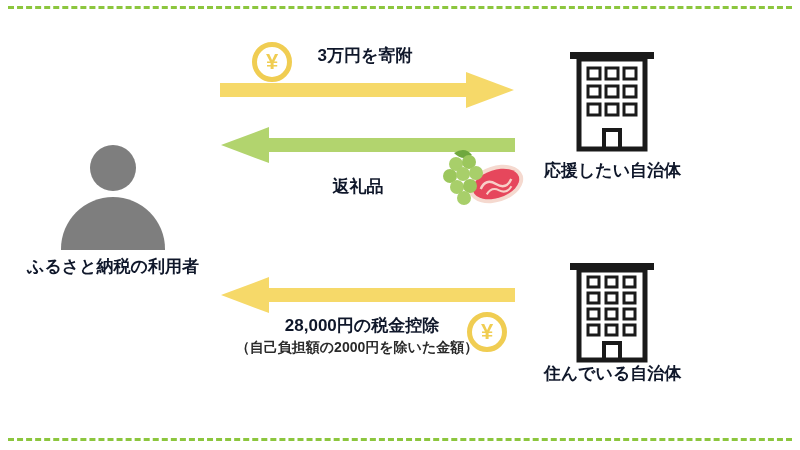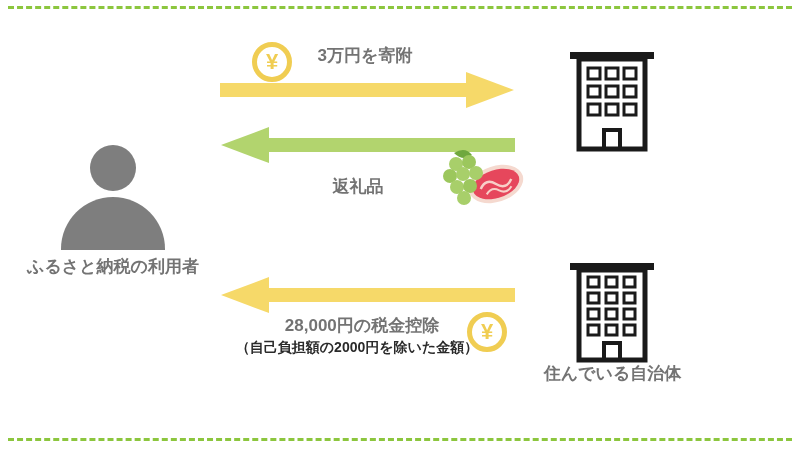--- a/index.html
+++ b/index.html
@@ -2,21 +2,21 @@
 <html><head>
 <meta charset="utf-8">
 <style>
   html,body{margin:0;padding:0;background:#ffffff;}
   body{font-family:"Liberation Sans","DejaVu Sans",sans-serif;}
   .canvas{position:relative;width:800px;height:450px;background:#ffffff;overflow:hidden;}
   .abs{position:absolute;}
   .dash{position:absolute;left:8px;right:8px;border-top:3px dashed #8cc63e;}
   .dash.top{top:6px;}
   .dash.bottom{top:438px;}
-  .label{position:absolute;font-weight:bold;color:#737373;text-align:center;line-height:1.2;}
+  .label{position:absolute;font-weight:bold;color:#0f172a;text-align:center;line-height:1.2;}
   .lbl-entity{font-size:17px;}
   .lbl-arrow{font-size:17px;}
   .lbl-note{font-size:14px;font-weight:700;color:#2a2a2a;}
   .person-head{position:absolute;left:90px;top:145px;width:46px;height:46px;border-radius:50%;background:#7e7e7e;}
   .person-body{position:absolute;left:61px;top:197px;width:104px;height:53px;border-radius:52px 52px 0 0;background:#7e7e7e;}
   .coin{position:absolute;width:30px;height:30px;border:5px solid #f0cd52;border-radius:50%;background:#ffffff;display:flex;align-items:center;justify-content:center;font-weight:bold;font-size:22px;color:#f0cd52;z-index:3;}
   svg{display:block;}
 </style>
 </head>
 <body>
@@ -72,20 +72,21 @@
         <rect x="54" y="16" width="12" height="11"></rect>
       <rect x="18" y="34" width="12" height="11"></rect>
         <rect x="36" y="34" width="12" height="11"></rect>
         <rect x="54" y="34" width="12" height="11"></rect>
       <rect x="18" y="52" width="12" height="11"></rect>
         <rect x="36" y="52" width="12" height="11"></rect>
         <rect x="54" y="52" width="12" height="11"></rect>
       <rect x="34" y="78" width="16" height="19" stroke-width="4"></rect>
     </g>
   </svg>
+  <div class="label lbl-entity" style="left:540px;top:161px;width:145px;">応援したい自治体</div>
 
   <svg class="abs" style="left:220px;top:277px;" width="295" height="36" viewBox="0 0 295 36">
     <rect x="45" y="11" width="250" height="14" fill="#f6d969"></rect>
     <polygon points="49,0 49,36 1,18" fill="#f6d969"></polygon>
   </svg>
   <div class="label lbl-arrow" style="left:232px;top:316px;width:260px;">28,000円の税金控除</div>
   <div class="label lbl-note" style="left:227px;top:339px;width:260px;">（自己負担額の2000円を除いた金額）</div>
   <div class="coin" style="left:467px;top:312px;">
     <span>¥</span>
   </div>

